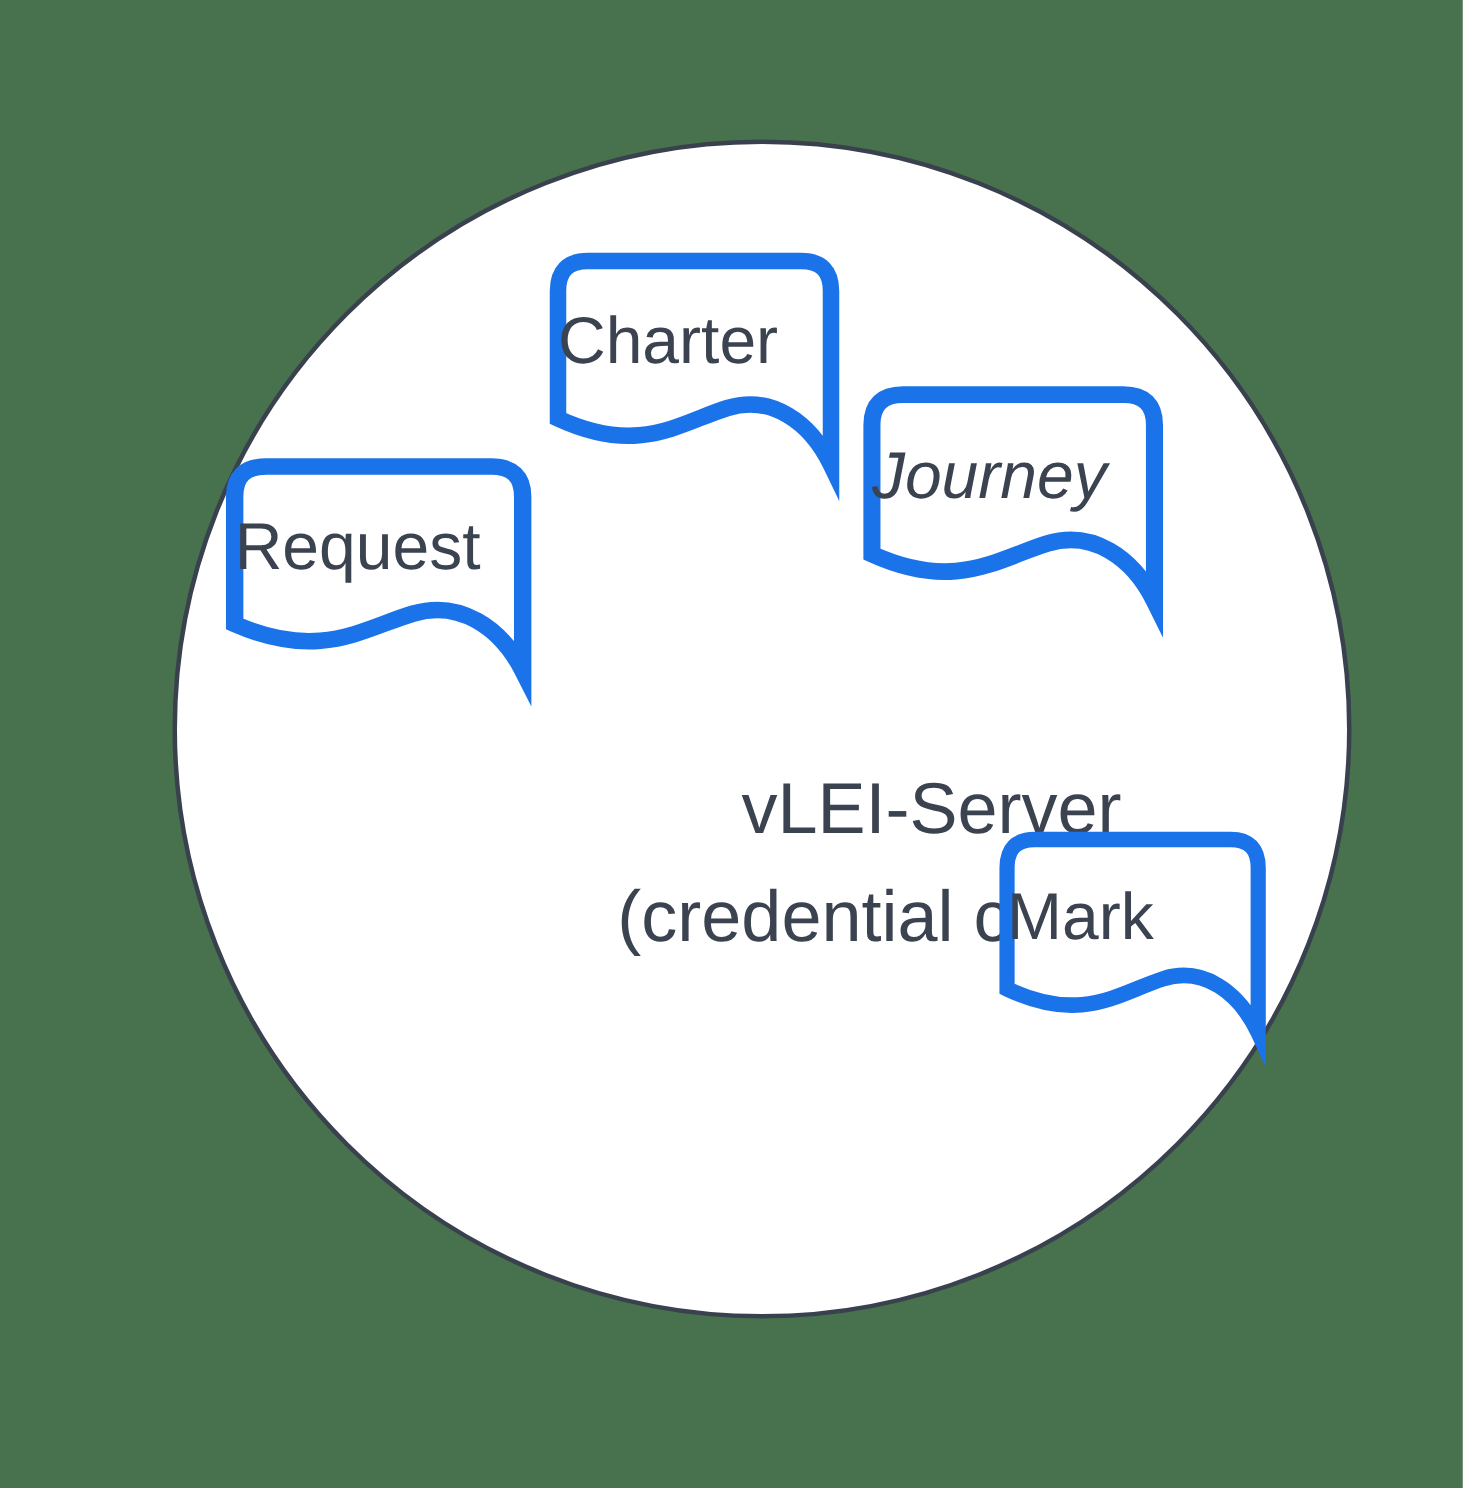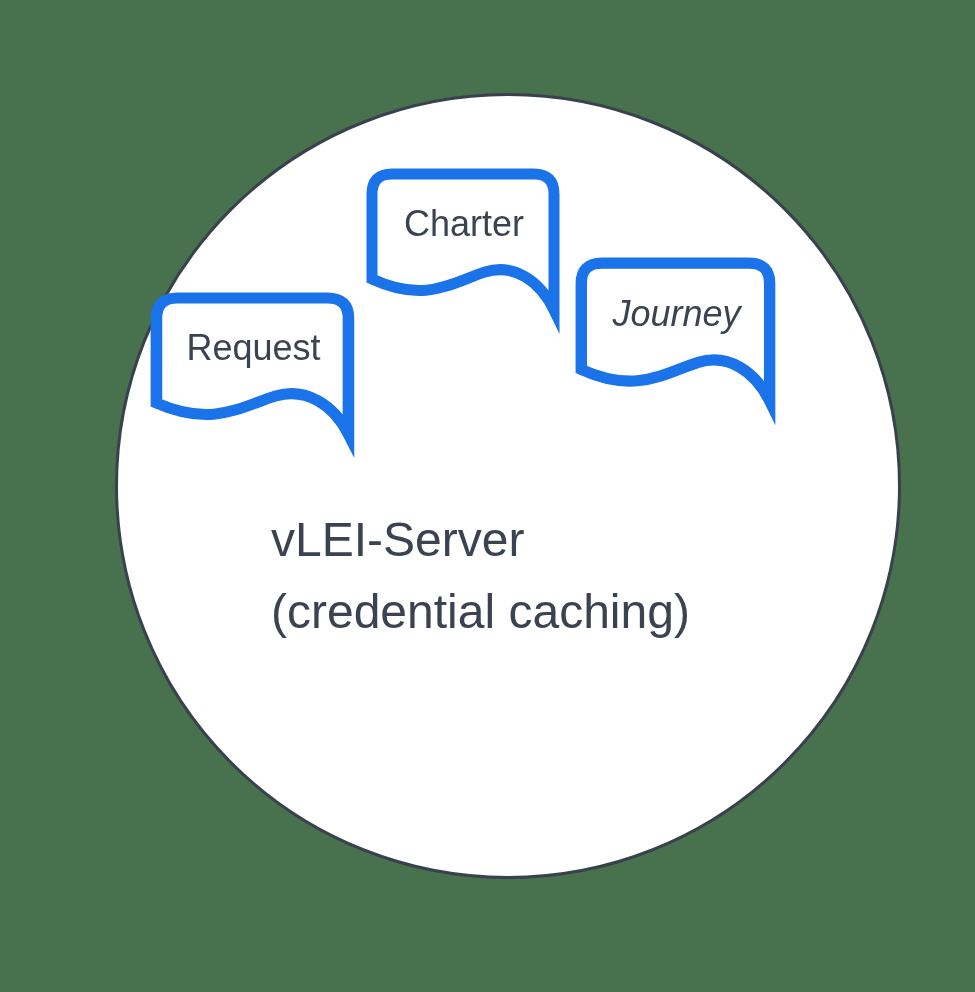--- a/index.html
+++ b/index.html
@@ -30,21 +30,21 @@
     height: 786px;
     background: var(--fill);
     border: 3px solid var(--outline);
     border-radius: 50%;
   }
   .server-title-block {
     position: absolute;
     left: 153px;
     top: 408px;
     width: 700px;
-    text-align: left;
+    text-align: center;
     color: var(--ink);
     font-size: 48px;
     line-height: 72px;
     white-space: nowrap;
   }
   .cred {
     position: absolute;
   }
   .cred svg {
     position: absolute;
@@ -53,29 +53,29 @@
     height: 100%;
     color: var(--accent);
     display: block;
     overflow: visible;
   }
   .cred .label {
     position: absolute;
     left: 4%;
     right: 4%;
     top: 24%;
-    text-align: center;
+    text-align: left;
     color: var(--ink);
-    font-size: 36px;
+    font-size: 44px;
     line-height: 1.1;
     white-space: nowrap;
   }
   .cred-charter { left: 364px; top: 167px; width: 200px; height: 155px; }
   .cred-journey { left: 573px; top: 256px; width: 207px; height: 157px; font-style: italic; }
-  .cred-request { left: 148px; top: 291px; width: 211px; height: 155px; }
+  .cred-request { left: 148px; top: 304px; width: 211px; height: 155px; }
   .cred-mark    { left: 664px; top: 553px; width: 184px; height: 147px; }
 </style>
 </head>
 <body>
 
 <div class="stage">
 
   <div class="server-circle">
     <div class="server-title-block">
       <div>vLEI-Server</div>
@@ -97,14 +97,20 @@
     <span class="label">Journey</span>
   </div>
 
   <div class="cred cred-request">
     <svg viewBox="0 0 200 155" preserveAspectRatio="none">
       <path d="M 28 7 L 170 7 Q 190 7 190 27 L 190 143 C 176 114 150 96 121 105 C 89 115 62 137 8 112 L 8 27 Q 8 7 28 7 Z" fill="var(--fill)" stroke="currentColor" stroke-width="11" stroke-linejoin="miter" stroke-miterlimit="6"></path>
     </svg>
     <span class="label">Request</span>
   </div>
 
+  <div class="cred cred-mark">
+    <svg viewBox="0 0 200 155" preserveAspectRatio="none">
+      <path d="M 28 7 L 170 7 Q 190 7 190 27 L 190 143 C 176 114 150 96 121 105 C 89 115 62 137 8 112 L 8 27 Q 8 7 28 7 Z" fill="var(--fill)" stroke="currentColor" stroke-width="11" stroke-linejoin="miter" stroke-miterlimit="6"></path>
+    </svg>
+    <span class="label">Mark</span>
+  </div>
 
 </div>
 
 </body></html>

